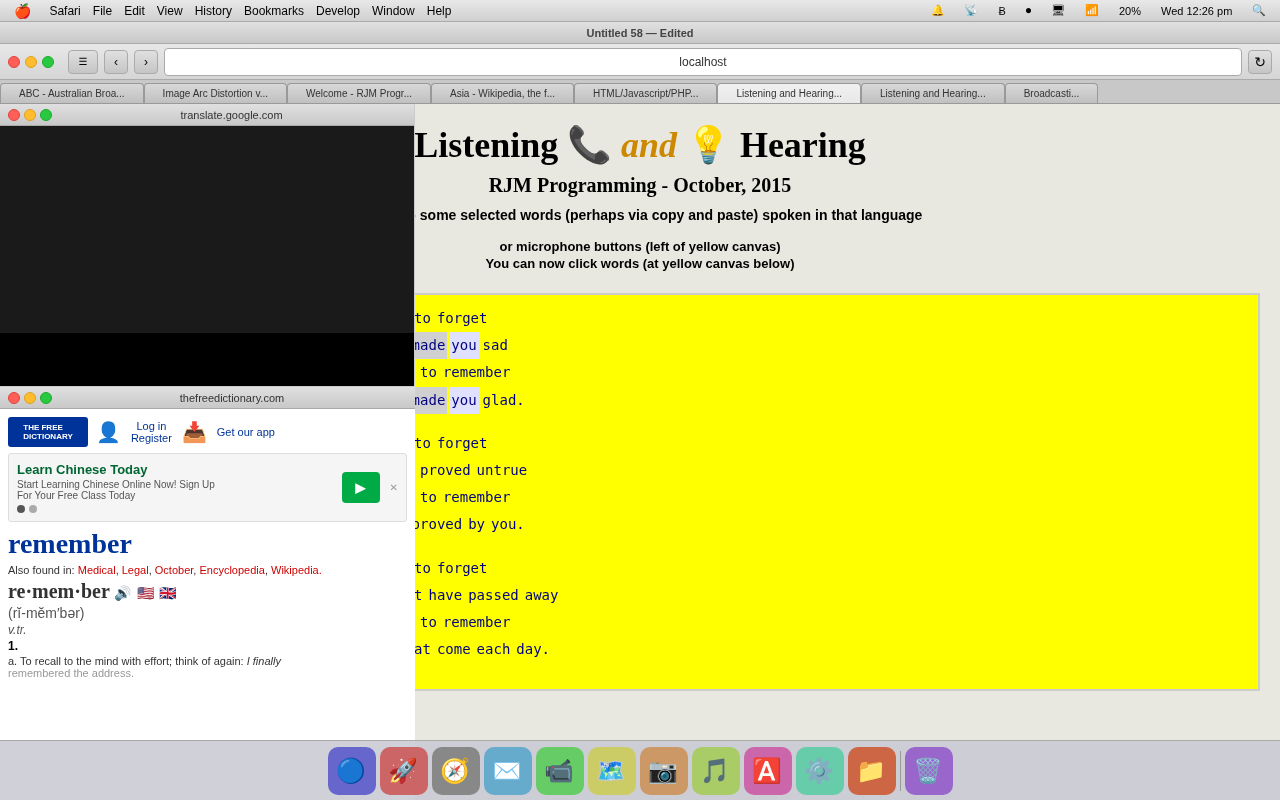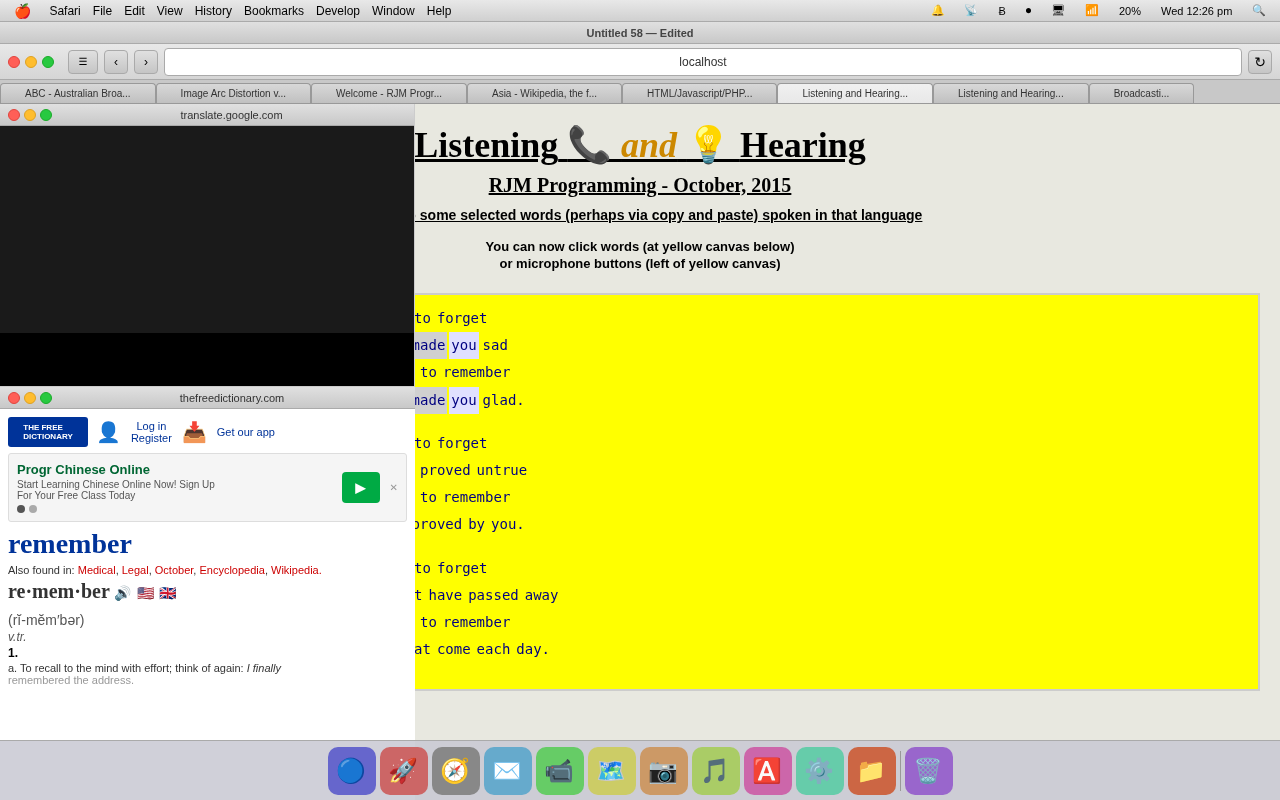--- a/index.html
+++ b/index.html
@@ -41,21 +41,21 @@
     .reload-btn { width: 24px; height: 24px; border-radius: 4px; background: linear-gradient(to bottom, #e0e0e0, #c5c5c5); border: 1px solid #aaa; display: flex; align-items: center; justify-content: center; font-size: 14px; cursor: pointer; }
 
     
     .tabs-bar {
       width: 1280px; height: 24px; background: #c8c8c8; display: flex; align-items: flex-end;
       border-bottom: 1px solid #999; overflow: hidden;
     }
     .tab {
       height: 20px; min-width: 80px; max-width: 160px; background: linear-gradient(to bottom, #d8d8d8, #c0c0c0);
       border: 1px solid #999; border-bottom: none; border-radius: 4px 4px 0 0;
-      padding: 0 24px; font-size: 10px; display: flex; align-items: center;
+      padding: 0 18px; font-size: 10px; display: flex; align-items: center;
       overflow: hidden; white-space: nowrap; cursor: pointer; color: #333;
     }
     .tab.active { background: linear-gradient(to bottom, #f0f0f0, #e8e8e8); font-weight: 500; }
 
     
     .content-area {
       width: 1280px; height: 696px; display: flex; position: relative;
     }
 
     
@@ -111,41 +111,41 @@
     .ad-btn { background: #00aa44; color: white; padding: 8px 14px; border-radius: 4px; font-size: 13px; font-weight: bold; cursor: pointer; }
     .ad-dots { display: flex; gap: 4px; }
     .ad-dot { width: 8px; height: 8px; border-radius: 50%; background: #aaa; }
     .ad-dot.active { background: #555; }
     .ad-close { font-size: 10px; color: #999; cursor: pointer; }
 
     
     .word-heading { font-size: 28px; font-weight: bold; color: #003399; font-family: Georgia, serif; margin: 4px 0; }
     .also-found { font-size: 11px; color: #333; margin-bottom: 4px; }
     .also-found a { color: #cc0000; text-decoration: none; }
-    .word-phonetic { font-size: 20px; font-weight: bold; font-family: Georgia, serif; color: #333; margin-bottom: 9px; }
+    .word-phonetic { font-size: 20px; font-weight: bold; font-family: Georgia, serif; color: #333; margin-bottom: 2px; }
     .pos { font-size: 12px; font-style: italic; color: #555; }
     .def-num { font-size: 12px; font-weight: bold; margin: 2px 0; }
     .def-text { font-size: 11px; color: #333; }
 
     
     .webpage-area {
       flex: 1; height: 696px; background: #e8e8e0; overflow: hidden; position: relative;
     }
     
     .bg-text {
       position: absolute; top: 0; left: 0; right: 0; bottom: 0;
       z-index: 0; overflow: hidden; opacity: 0.3;
       font-size: 120px; font-weight: bold; color: #888; display: flex; align-items: center; justify-content: center;
       letter-spacing: -5px;
     }
 
     .webpage-content { position: relative; z-index: 1; padding: 0; height: 100%; overflow-y: auto; }
 
     
-    .page-header { text-align: center; padding: 20px 10px 10px; text-decoration: underline; }
+    .page-header { text-align: center; padding: 20px 10px 10px; }
     .page-title { font-size: 36px; font-weight: bold; color: #000; font-family: Georgia, serif; }
     .page-subtitle { font-size: 20px; font-weight: bold; color: #000; font-family: Georgia, serif; margin-top: 8px; }
     .page-desc { font-size: 14px; font-weight: bold; color: #000; margin-top: 10px; }
 
     
     .listening-section { display: flex; gap: 16px; padding: 10px 20px; }
     .listening-panel { background: white; border: 2px solid #ccc; border-radius: 4px; padding: 12px; width: 210px; min-height: 380px; }
     .listening-title { font-size: 16px; font-weight: bold; color: #000; text-align: center; margin-bottom: 10px; font-family: Georgia, serif; }
     .lang-label { font-size: 13px; font-weight: bold; color: #000; display: flex; align-items: center; gap: 6px; margin-bottom: 8px; }
     .lang-select { height: 22px; font-size: 12px; border: 1px solid #999; border-radius: 2px; padding: 0 4px; }
@@ -243,22 +243,22 @@
             <span> 📞 </span>
             <span style="color:#cc8800; font-style:italic;">and</span>
             <span> 💡 </span>
             <span>Hearing</span>
           </div>
           <div class="page-subtitle">RJM Programming - October, 2015</div>
           <div class="page-desc">Listen to some selected words (perhaps via copy and paste) spoken in that language</div>
         </div>
 
         <div class="instructions-box">
+          <p>or microphone buttons (left of yellow canvas)</p>
           <p>You can now click words (at yellow canvas below)</p>
-          <p>or microphone buttons (left of yellow canvas)</p>
         </div>
 
         <div class="listening-section">
 
           <div class="listening-panel">
             <div class="listening-title">Listening 📞 Words</div>
 
             <div class="lang-label">
               <span>Language 🌐 :</span>
               <select class="lang-select">
@@ -459,21 +459,21 @@
                 <span style="font-size:20px;color:#333;">📥</span>
                 <div style="display:flex;flex-direction:column;align-items:center;">
                   <span class="dict-login-btn">Get our app</span>
                 </div>
               </div>
             </div>
           </div>
 
           <div class="ad-banner">
             <div class="ad-text">
-              <div style="font-size:13px;font-weight:bold;color:#006633;">Progr Chinese Online</div>
+              <div style="font-size:13px;font-weight:bold;color:#006633;">Learn Chinese Today</div>
               <div style="font-size:10px;color:#555;margin-top:2px;">Start Learning Chinese Online Now! Sign Up<br>For Your Free Class Today</div>
               <div class="ad-dots" style="margin-top:4px;">
                 <div class="ad-dot active"></div>
                 <div class="ad-dot"></div>
               </div>
             </div>
             <div class="ad-btn">▶</div>
             <span class="ad-close">✕</span>
           </div>
 

